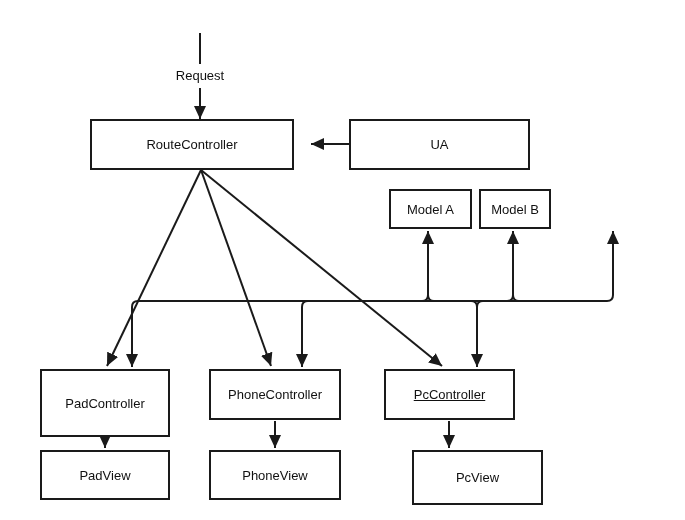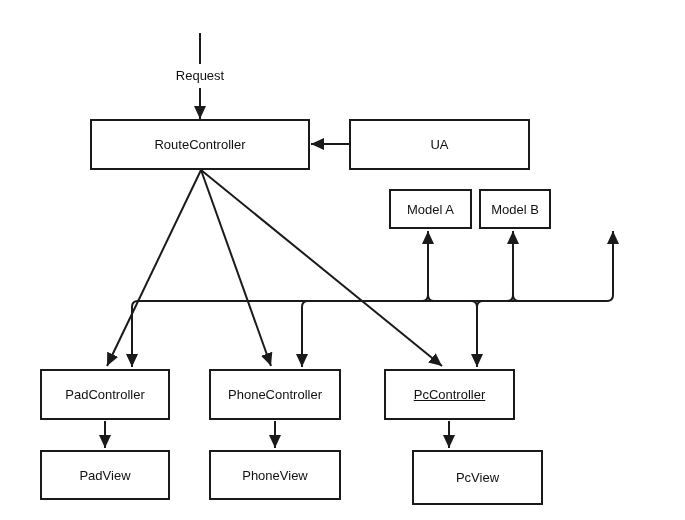--- a/index.html
+++ b/index.html
@@ -72,30 +72,30 @@
       <path d="M607,301 Q613,301 613,295 L613,231" marker-end="url(#ah)"></path>
 
       <path d="M105,421 L105,448" marker-end="url(#ah)"></path>
       <path d="M275,421 L275,448" marker-end="url(#ah)"></path>
       <path d="M449,421 L449,448" marker-end="url(#ah)"></path>
     </g>
   </svg>
 
   <div class="flow-label" style="left:170px; top:68px; width:60px;">Request</div>
 
-  <div class="node" style="left:90px;  top:119px; width:220px; height:51px;">RouteController</div>
+  <div class="node" style="left:90px;  top:119px; width:204px; height:51px;">RouteController</div>
 
   <div class="node" style="left:349px; top:119px; width:181px; height:51px;">UA</div>
 
   <div class="node" style="left:389px; top:189px; width:83px; height:40px;">Model A</div>
 
   <div class="node" style="left:479px; top:189px; width:72px; height:40px;">Model B</div>
 
 
-  <div class="node" style="left:40px;  top:369px; width:130px; height:51px;">PadController</div>
+  <div class="node" style="left:40px;  top:369px; width:130px; height:68px;">PadController</div>
 
   <div class="node" style="left:209px; top:369px; width:132px; height:51px;">PhoneController</div>
 
   <div class="node" style="left:384px; top:369px; width:131px; height:51px;text-decoration:underline;">PcController</div>
 
   <div class="node" style="left:40px;  top:450px; width:130px; height:50px;">PadView</div>
 
   <div class="node" style="left:209px; top:450px; width:132px; height:50px;">PhoneView</div>
 
   <div class="node" style="left:384px; top:450px; width:131px; height:55px;margin-left:28px;">PcView</div>

